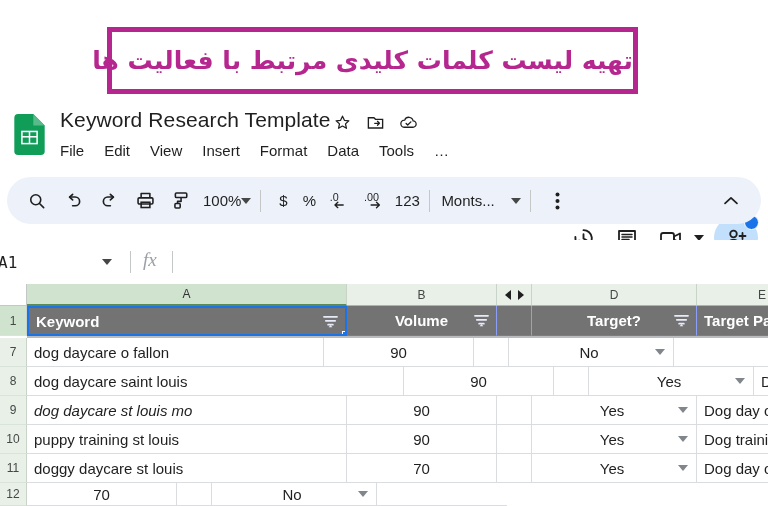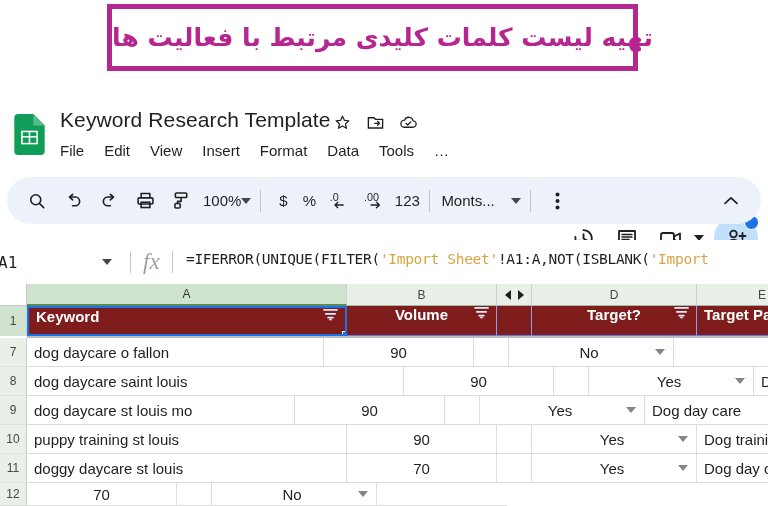--- a/index.html
+++ b/index.html
@@ -23,28 +23,28 @@
 
   
   .banner-zone {
     position: absolute;
     left: 0; top: 0;
     width: 768px; height: 100px;
     background: #ffffff;
   }
   .banner-box {
     position: absolute;
-    left: 107px; top: 4px;
+    left: 107px; top: 27px;
     width: 531px; height: 67px;
     border: 5px solid #b5278f;
     background: #ffffff;
     box-sizing: border-box;
     display: flex;
     align-items: center;
-    justify-content: flex-end;
+    justify-content: flex-start;
     direction: rtl;
   }
   .banner-text {
     color: #b5278f;
     font-weight: bold;
     font-size: 25px;
     letter-spacing: 0px;
     white-space: nowrap;
     font-family: "DejaVu Sans", sans-serif;
     line-height: 1;
@@ -236,21 +236,21 @@
   }
   .vsep {
     position: absolute;
     width: 1px; height: 22px;
     background: #c4c7c5;
     top: 11px;
   }
   .fx-mark {
     position: absolute;
     left: 143px; top: 9px;
-    font-size: 23px;
+    font-size: 19px;
     color: #9aa0a6;
     font-style: italic;
     font-family: "Liberation Serif", serif;
   }
   .formula-text {
     position: absolute;
     left: 186px; top: 11px;
     font-size: 14.5px;
     font-family: "DejaVu Sans Mono", monospace;
     color: #1f1f1f;
@@ -360,27 +360,27 @@
     padding: 0 7px;
     flex-shrink: 0;
     overflow: hidden;
     white-space: nowrap;
     background: #ffffff;
   }
   .cell.num { justify-content: center; }
 
   
   .hdr-cell {
-    background: #7f1d1d;
+    background: #737373;
     color: #ffffff;
     font-weight: bold;
     font-size: 15px;
     box-sizing: border-box;
     display: flex;
-    align-items: flex-start;
+    align-items: center;
     justify-content: space-between;
     padding: 0 7px;
     flex-shrink: 0;
     border-right: 1px solid #8d9ef7;
     border-bottom: 1px solid #5f77e8;
     overflow: hidden;
     white-space: nowrap;
   }
   .hdr-cell.a {
     border: 2px solid #1a73e8;
@@ -608,21 +608,20 @@
   </div>
 
   <div class="formula-bar">
     <div class="name-box">
       <span class="name-box-text">A1</span>
       <span class="tri-down"></span>
     </div>
     <span class="vsep" style="left:130px;"></span>
     <span class="fx-mark">fx</span>
     <span class="vsep" style="left:172px;"></span>
-    <div class="formula-text"><span>=IFERROR(UNIQUE(FILTER(</span><span class="q">'Import Sheet'</span><span>!A1:A,NOT(ISBLANK(</span><span class="q">'Import</span></div>
   </div>
 
   <div class="grid">
 
     <div class="colhead-row">
       <div class="corner-cell"></div>
       <div class="colhead selected" style="width:320px;">A</div>
       <div class="colhead" style="width:150px;">B</div>
       <div class="colhead-collapse">
         <span class="arr-l"></span>
@@ -688,21 +687,21 @@
       <div class="cell" style="width:35px;height:29px;"></div>
       <div class="cell-dd" style="width:165px;height:29px;">
         <span class="val">Yes</span>
         <span class="dd-tri"></span>
       </div>
       <div class="cell" style="width:130px;height:29px;border-right:none;">Dog day care</div>
     </div>
 
     <div class="grid-row" style="top:112px;height:29px;">
       <div class="rowhead" style="height:29px;">9</div>
-      <div class="cell" style="width:268px;height:29px;">dog daycare st louis mo</div>
+      <div class="cell" style="width:320px;height:29px;font-style:italic;">dog daycare st louis mo</div>
       <div class="cell num" style="width:150px;height:29px;">90</div>
       <div class="cell" style="width:35px;height:29px;"></div>
       <div class="cell-dd" style="width:165px;height:29px;">
         <span class="val">Yes</span>
         <span class="dd-tri"></span>
       </div>
       <div class="cell" style="width:130px;height:29px;border-right:none;">Dog day care</div>
     </div>
 
     <div class="grid-row" style="top:141px;height:29px;">

